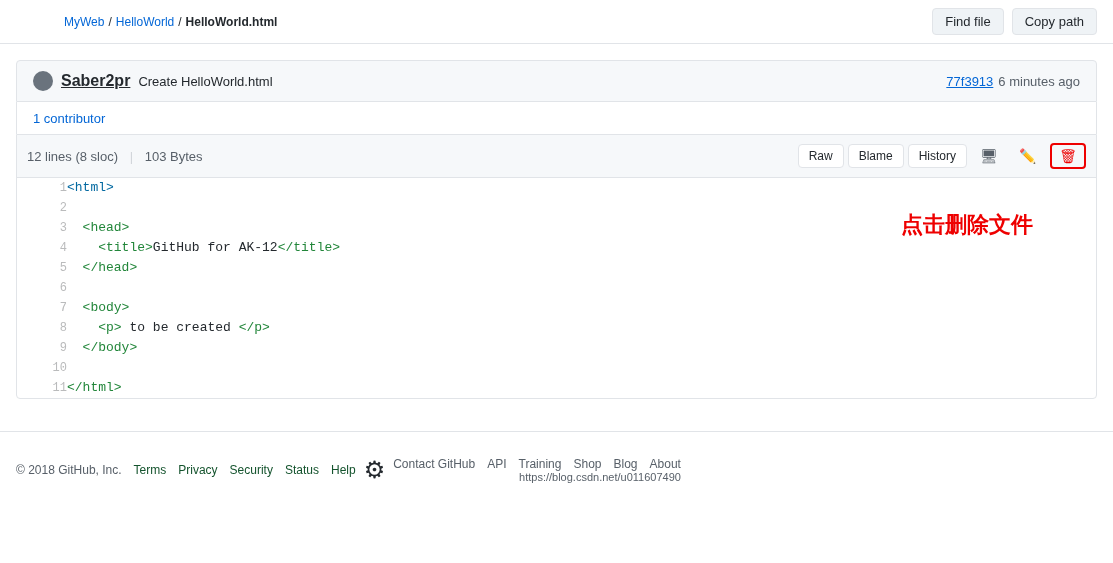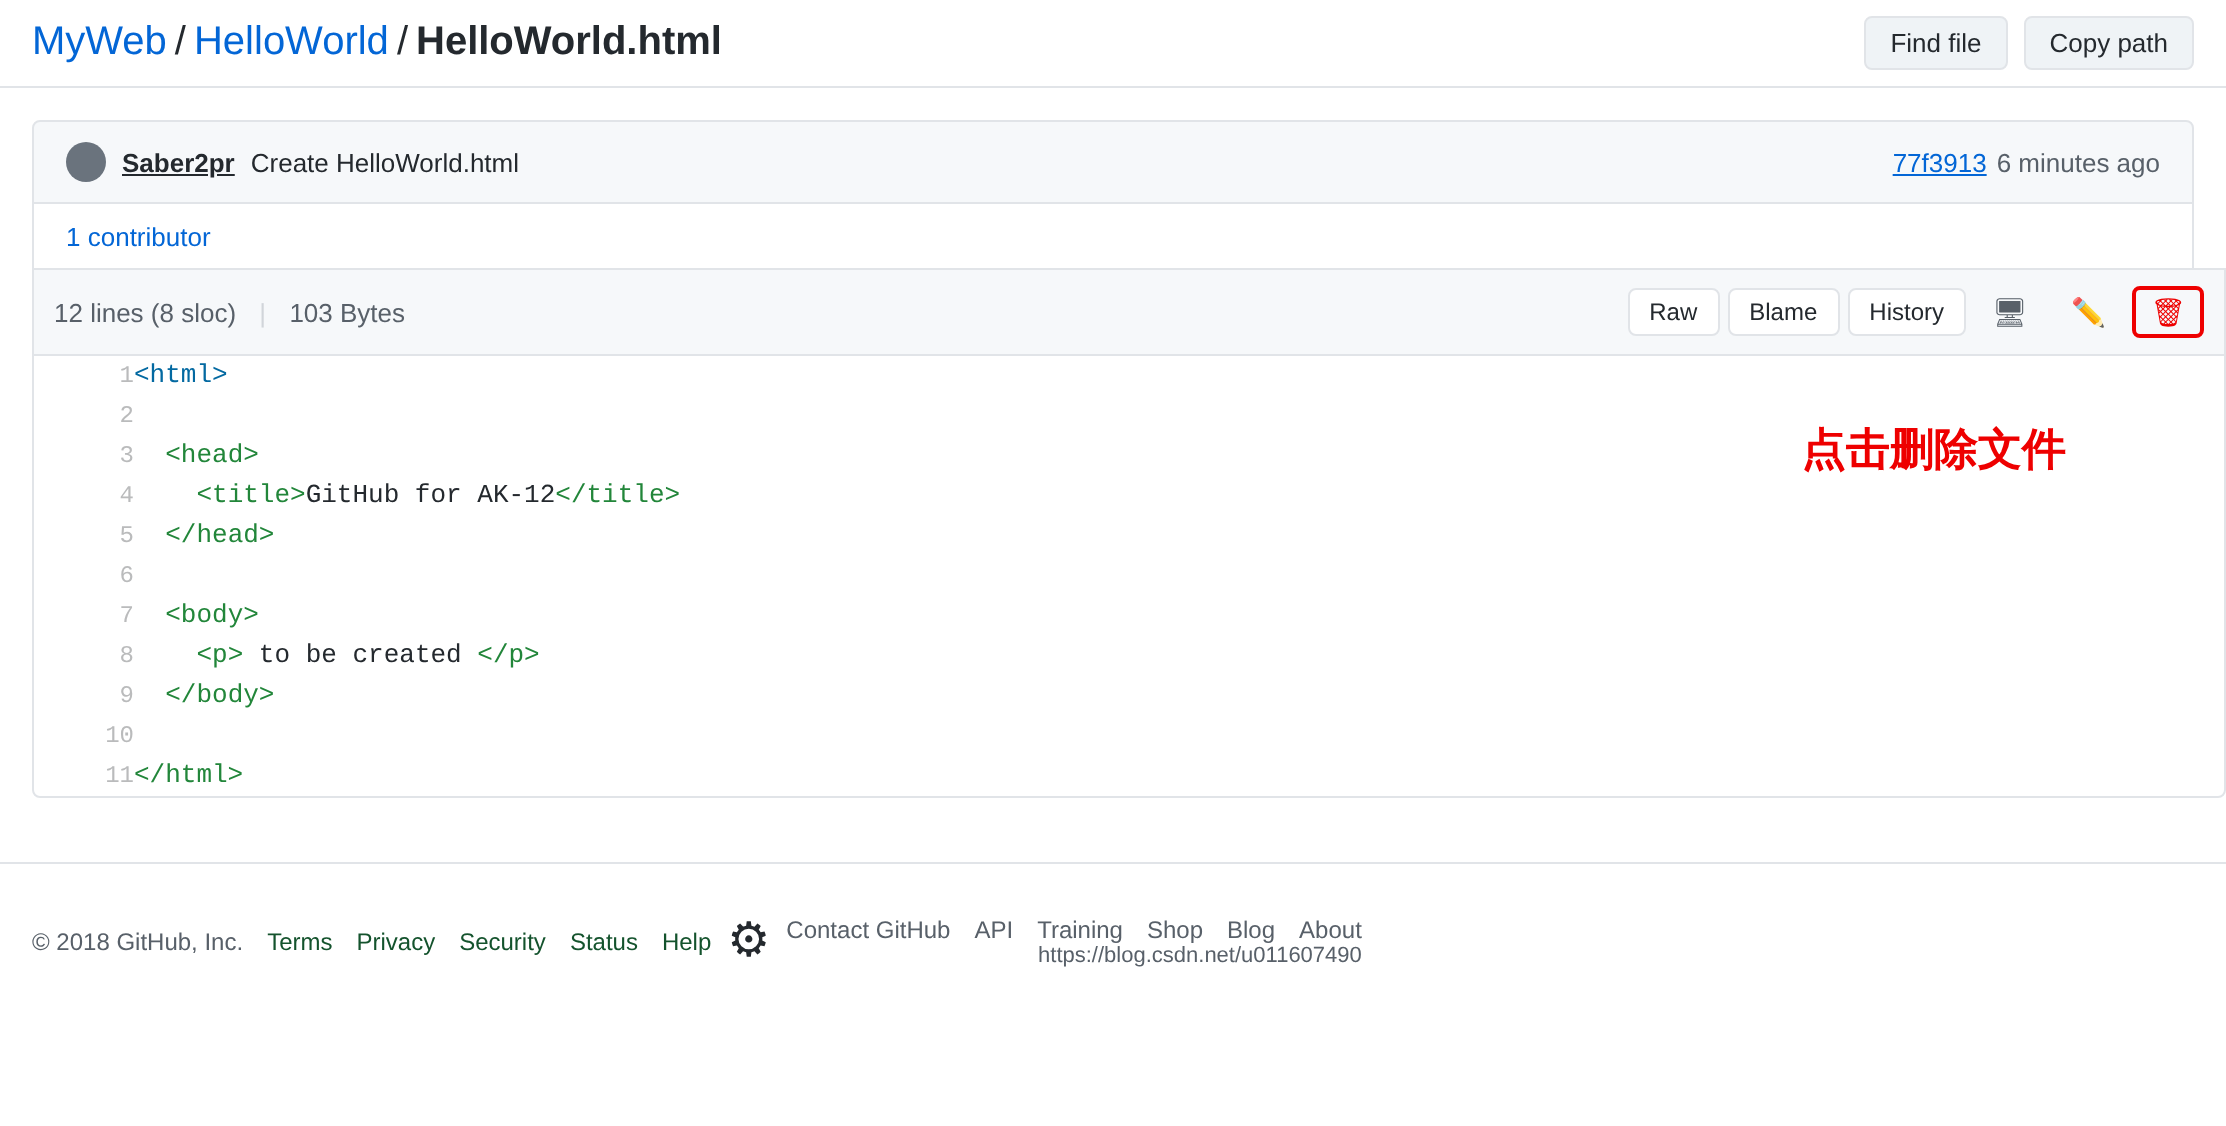--- a/index.html
+++ b/index.html
@@ -3,21 +3,21 @@
   <meta charset="utf-8">
   <style>
     * { box-sizing: border-box; margin: 0; padding: 0; }
     body { font-family: -apple-system, BlinkMacSystemFont, 'Segoe UI', Helvetica, Arial, sans-serif; font-size: 14px; color: #24292e; background: #fff; }
 
     
     .top-bar {
       display: flex; align-items: center; justify-content: space-between;
       padding: 8px 16px; border-bottom: 1px solid #e1e4e8; background: #fff;
     }
-    .breadcrumb { display: flex; align-items: center; gap: 4px; font-size: 20px; }
+    .breadcrumb { display: flex; align-items: center; gap: 4px; font-size: 12px; margin-left: 48px; }
     .breadcrumb a { color: #0366d6; text-decoration: none; }
     .breadcrumb .current { color: #24292e; font-weight: 600; }
     .branch-btn {
       display: inline-flex; align-items: center; gap: 4px;
       padding: 5px 10px; border: 1px solid #e1e4e8; border-radius: 4px;
       background: #eff3f6; font-size: 13px; cursor: pointer; color: #24292e;
     }
     .top-actions { display: flex; gap: 8px; }
     .btn-sm {
       padding: 5px 12px; border: 1px solid #e1e4e8; border-radius: 4px;
@@ -31,34 +31,34 @@
       background: #f6f8fa; margin: 16px 16px 0 16px;
     }
     .commit-left { display: flex; align-items: center; gap: 8px; }
     .avatar {
       width: 20px; height: 20px; border-radius: 50%; background: #6a737d;
       display: inline-block; overflow: hidden; flex-shrink: 0;
     }
     .avatar-inner {
       width: 100%; height: 100%; background: linear-gradient(135deg, #586069, #24292e);
     }
-    .commit-author { color: #24292e; font-weight: 600; font-size: 13px; }
+    .commit-author { color: #24292e; font-weight: 600; font-size: 16px; }
     .commit-message { color: #24292e; font-size: 13px; }
     .commit-right { display: flex; align-items: center; gap: 5px; color: #586069; font-size: 13px; }
     .commit-sha { color: #0366d6; }
 
     
     .contributor-bar {
       padding: 8px 16px; border-left: 1px solid #e1e4e8; border-right: 1px solid #e1e4e8;
       margin: 0 16px; background: #fff;
     }
     .contributor-bar a { color: #0366d6; text-decoration: none; font-size: 13px; }
 
     
-    .file-container { margin: 0 0 16px 16px; border: 1px solid #e1e4e8; border-radius: 0 0 4px 4px; }
+    .file-container { margin: 0 16px 16px 16px; border: 1px solid #e1e4e8; border-radius: 0 0 4px 4px; }
     .file-header {
       display: flex; align-items: center; justify-content: space-between;
       padding: 8px 10px; background: #f6f8fa; border-bottom: 1px solid #e1e4e8;
     }
     .file-info { color: #586069; font-size: 13px; }
     .file-info .sep { margin: 0 8px; color: #d1d5da; }
     .file-actions { display: flex; align-items: center; gap: 4px; }
     .file-btn {
       padding: 4px 10px; border: 1px solid #e1e4e8; border-radius: 4px;
       background: #fff; font-size: 12px; cursor: pointer; color: #24292e;

